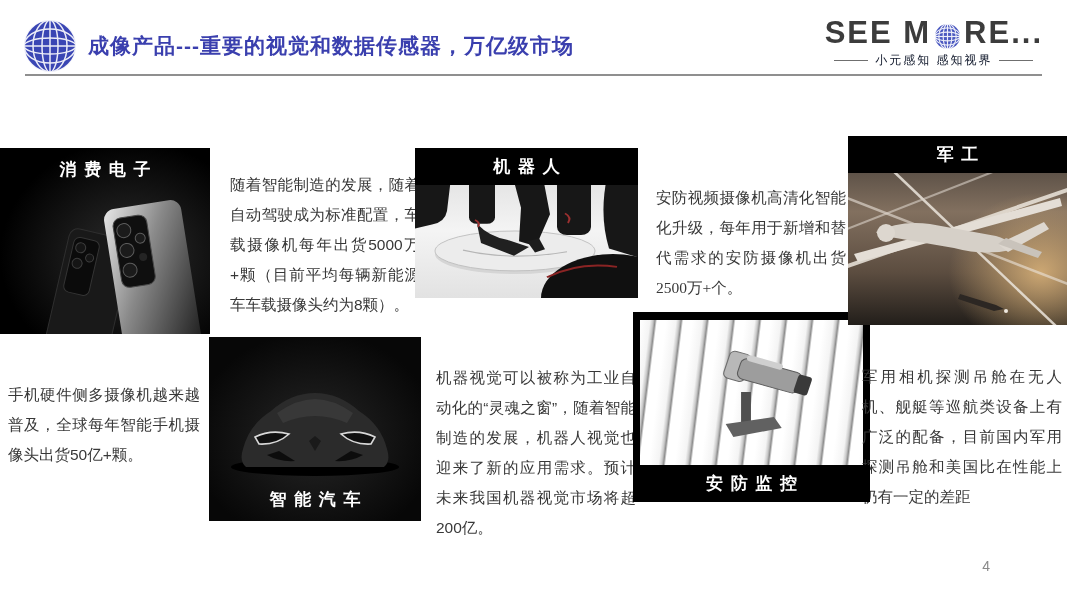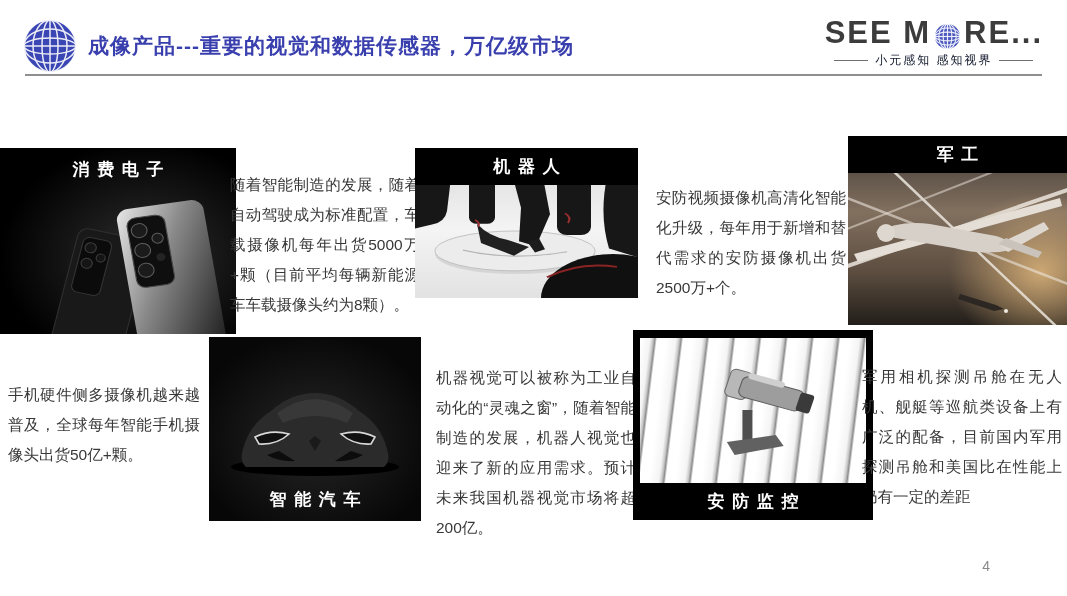--- a/index.html
+++ b/index.html
@@ -85,21 +85,21 @@
       <span>RE...</span>
     </div>
     <div class="brand-line2">
       <span class="brand-dash"></span>
       <span>小元感知 感知视界</span>
       <span class="brand-dash"></span>
     </div>
   </div>
   <div class="divider"></div>
 
-  <div class="img-block" style="left:0;top:148px;width:236px;height:186px;text-decoration:underline;">
+  <div class="img-block" style="left:0;top:148px;width:210px;height:186px;text-decoration:underline;">
     <svg viewBox="0 0 210 186" preserveAspectRatio="none">
       <defs>
         <radialGradient id="glow1" cx="62%" cy="58%" r="62%">
           <stop offset="0%" stop-color="#2e2e2e"></stop>
             <stop offset="100%" stop-color="#000000"></stop>
         </radialGradient>
         <linearGradient id="ph1" x1="0" y1="0" x2="1" y2="1">
           <stop offset="0%" stop-color="#e8e8e8"></stop>
             <stop offset="40%" stop-color="#8a8a8a"></stop>
           <stop offset="100%" stop-color="#161616"></stop>
@@ -176,23 +176,23 @@
       <ellipse cx="198" cy="188" rx="72" ry="55" fill="#101010"></ellipse>
       <path d="M132 162 q32 -20 70 -13" stroke="#8a2424" stroke-width="2.4" fill="none"></path>
       <path d="M150 82 q7 5 3 12" stroke="#9c3030" stroke-width="2" fill="none"></path>
       <path d="M60 90 q6 4 3 9" stroke="#9c3030" stroke-width="1.8" fill="none"></path>
     </svg>
     <div class="img-label bar-top">机器人</div>
   </div>
 
   <div class="text-block" style="left:436px;top:363px;width:200px;">机器视觉可以被称为工业自动化的“灵魂之窗”，随着智能制造的发展，机器人视觉也迎来了新的应用需求。预计未来我国机器视觉市场将超200亿。</div>
 
-  <div class="text-block" style="left:656px;top:183px;width:190px;">安防视频摄像机高清化智能化升级，每年用于新增和替代需求的安防摄像机出货2500万+个。</div>
-
-  <div class="img-block" style="left:633px;top:330px;width:240px;height:190px;">
+  <div class="text-block" style="left:656px;top:183px;width:190px;font-family:Liberation Serif, serif;">安防视频摄像机高清化智能化升级，每年用于新增和替代需求的安防摄像机出货2500万+个。</div>
+
+  <div class="img-block" style="left:633px;top:312px;width:217px;height:190px;padding-left:20px;">
     <div class="photo-inset">
       <div class="slats"></div>
       <svg viewBox="0 0 203 145" preserveAspectRatio="none">
         <g transform="translate(4,0)">
           <rect x="88" y="72" width="9" height="36" fill="#4f4f4f"></rect>
           <path d="M74 104 l44 -7 7 11 -44 9 z" fill="#616161"></path>
           <g transform="rotate(17 110 52)">
             <rect x="74" y="40" width="20" height="28" rx="5" fill="#b8b8b8" stroke="#6e6e6e"></rect>
             <rect x="86" y="44" width="58" height="21" rx="6" fill="#9d9d9d" stroke="#5c5c5c"></rect>
             <rect x="140" y="45" width="13" height="19" rx="3" fill="#3a3a3a"></rect>

